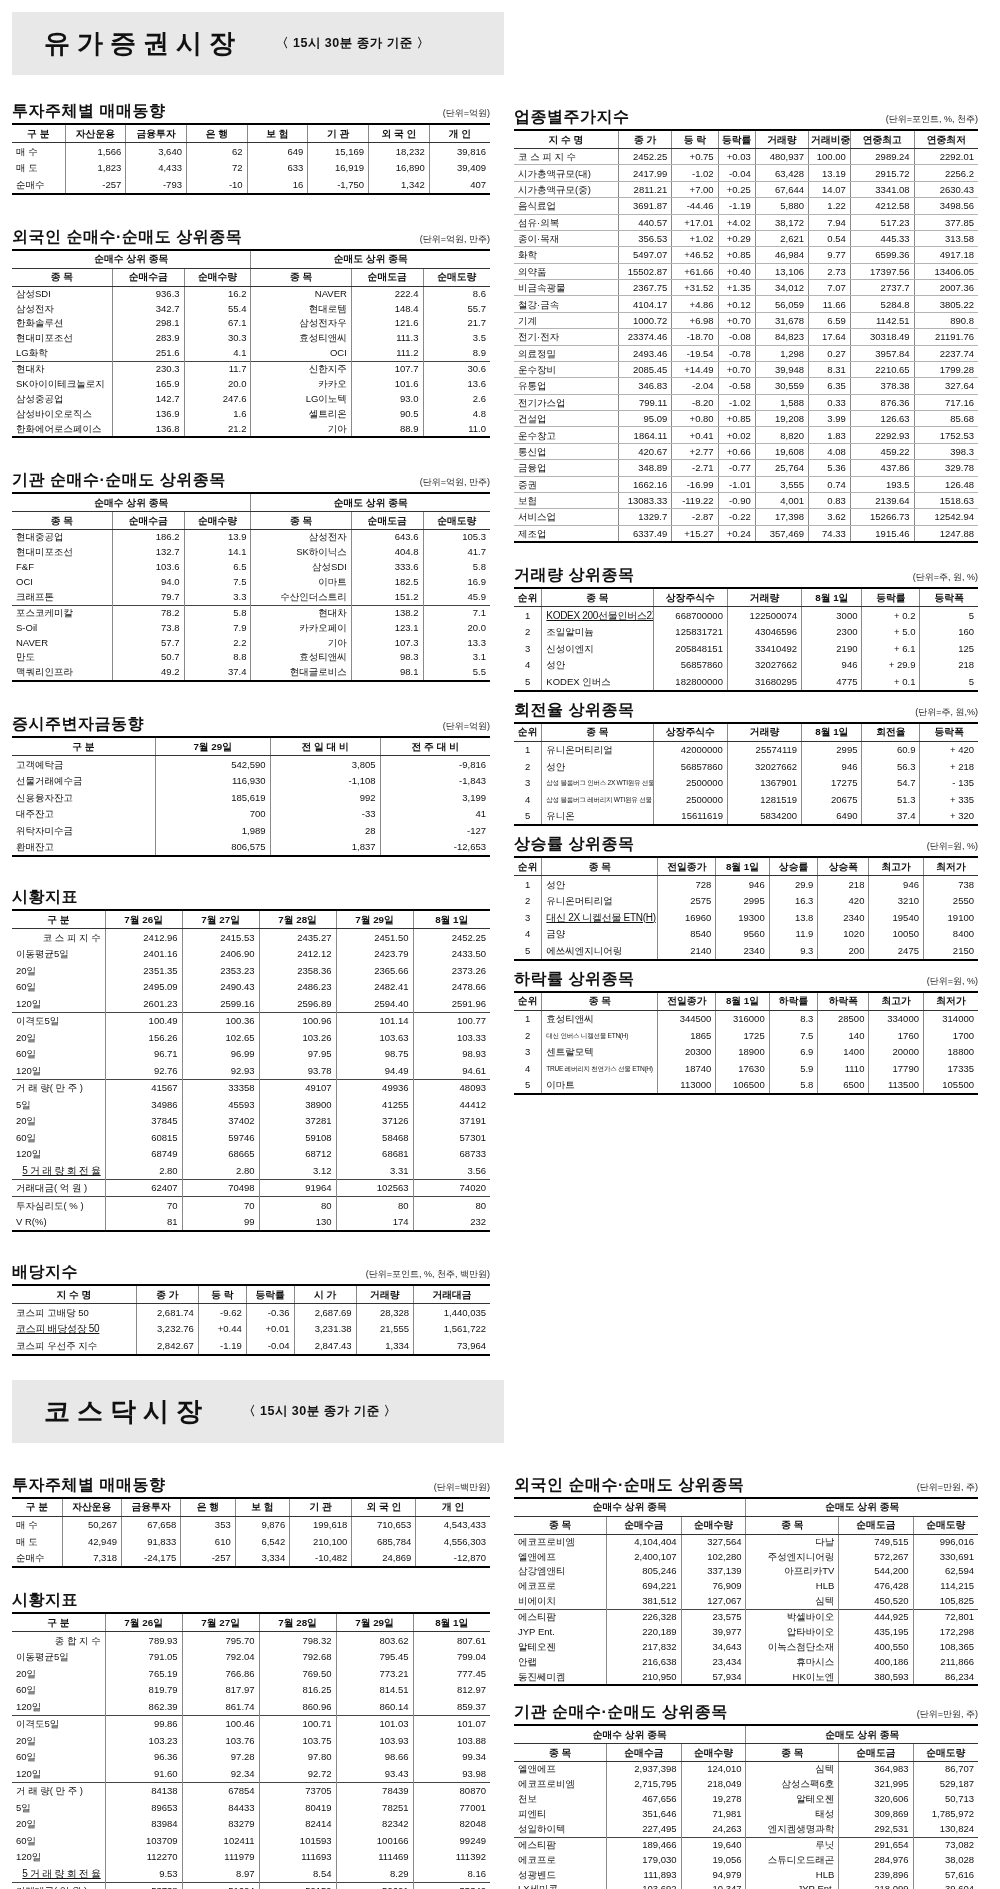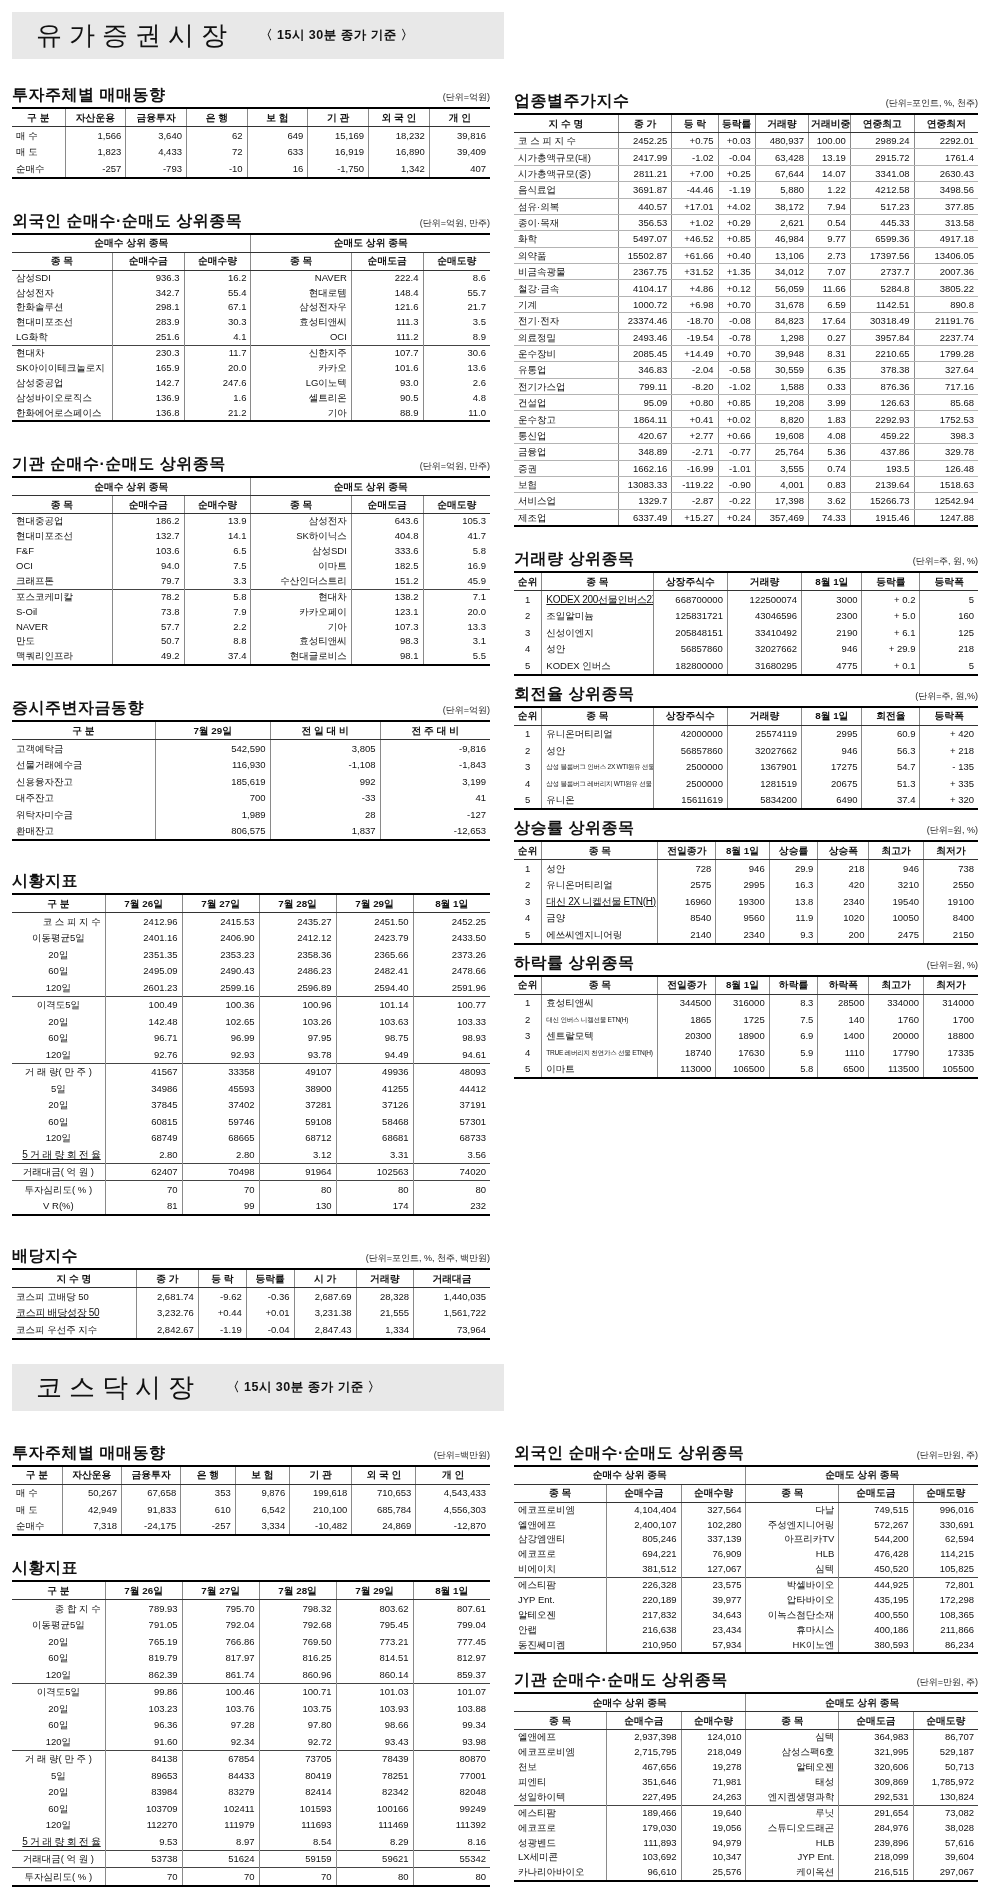--- a/index.html
+++ b/index.html
@@ -6,21 +6,21 @@
   html,body { margin:0; padding:0; }
   body {
     width:1000px; height:1889px; overflow:hidden; background:#fff;
     font-family:"Liberation Sans","DejaVu Sans",sans-serif; color:#111;
   }
   .page { padding:12px 16px 0 12px; }
   .band {
     background:#e8e8e8; width:492px; padding:6px 0 6px 24px;
     display:flex; align-items:center; gap:26px; margin-bottom:26px;
   }
-  .band h1 { font-size:26px; font-weight:normal; letter-spacing:7px; margin:0; }
+  .band h1 { font-size:26px; font-weight:bold; letter-spacing:7px; margin:8px; }
   .band .sub { font-size:12.5px; font-weight:bold; letter-spacing:0.5px; }
   .cols { display:flex; gap:24px; align-items:flex-start; }
   .col-left  { width:478px; flex:none; }
   .col-right { width:464px; flex:none; }
   .blk { margin-bottom:0; }
   .mb32 { margin-bottom:32px; } .mb30 { margin-bottom:30px; }
   .mb22 { margin-bottom:22px; } .mb16 { margin-bottom:16px; }
   .mb8  { margin-bottom:8px; }  .mt6  { margin-top:6px; }
   .tbl-head { display:flex; justify-content:space-between; align-items:flex-end; margin-bottom:3px; }
   .tbl-head h2 { font-size:16px; font-weight:bold; margin:0; letter-spacing:0.5px; line-height:19px; }
@@ -40,21 +40,21 @@
     white-space:nowrap; overflow:hidden;
   }
   tbody tr.sep td { border-top:1px solid #444; }
   .first-left tbody td:first-child { text-align:left; }
   .rank tbody td:first-child { text-align:center; }
   .rank tbody td:nth-child(2) { text-align:left; }
   .rowlines tbody td { border-bottom:1px solid #b3b3b3; }
   .rowlines tbody tr:last-child td { border-bottom:none; }
   .dense tbody td { line-height:12.5px; padding:1.2px 4px; }
   .mid tbody td { line-height:13px; padding:1.2px 4px; }
-  .split { display:flex; justify-content:center; }
+  .split { display:flex; justify-content:flex-start; }
   td.sm { font-size:10px; letter-spacing:-0.3px;text-decoration:underline; }
   td.xs { font-size:6.6px; letter-spacing:-0.3px; }
 </style>
 </head>
 <body>
 
 <div class="page">
 
   <section>
     <div class="band">
@@ -513,21 +513,21 @@
                   <td>101.14</td>
                   <td>100.77</td>
                 </tr>
                 <tr>
                   <td>
                     <div class="split">
                       <span></span>
                       <span>20일</span>
                     </div>
                   </td>
-                  <td>142.48</td>
+                  <td>156.26</td>
                   <td>102.65</td>
                   <td>103.26</td>
                   <td>103.63</td>
                   <td>103.33</td>
                 </tr>
                 <tr>
                   <td>
                     <div class="split">
                       <span></span>
                       <span>60일</span>
@@ -770,21 +770,21 @@
                   <td>2292.01</td>
                 </tr>
                 <tr>
                   <td>시가총액규모(대)</td>
                   <td>2417.99</td>
                   <td>-1.02</td>
                   <td>-0.04</td>
                   <td>63,428</td>
                   <td>13.19</td>
                   <td>2915.72</td>
-                  <td>1761.4</td>
+                  <td>2256.2</td>
                 </tr>
                 <tr>
                   <td>시가총액규모(중)</td>
                   <td>2811.21</td>
                   <td>+7.00</td>
                   <td>+0.25</td>
                   <td>67,644</td>
                   <td>14.07</td>
                   <td>3341.08</td>
                   <td>2630.43</td>

